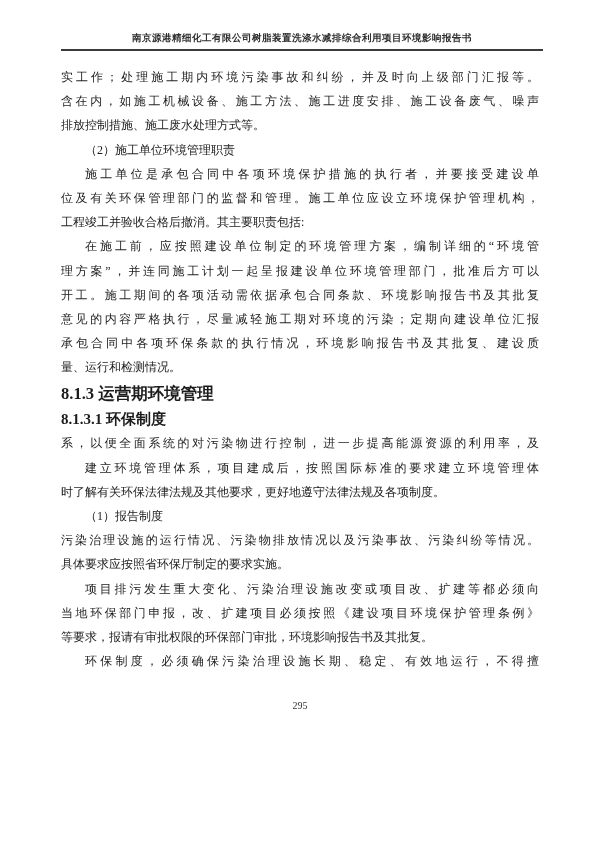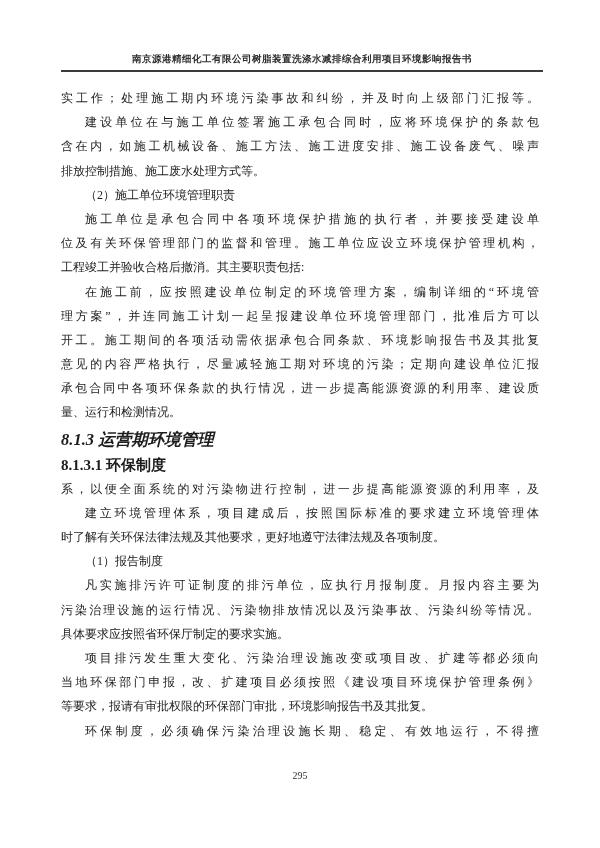--- a/index.html
+++ b/index.html
@@ -12,21 +12,21 @@
     width: 600px;
     height: 848px;
     margin: 0 auto;
     background: #ffffff;
     overflow: hidden;
     font-family: "Liberation Serif", "DejaVu Serif", serif;
     color: #1c1c1c;
   }
   .doc-header {
     margin: 0 57px 0 61px;
-    padding-top: 53px;
+    padding-top: 32px;
     padding-bottom: 4px;
     border-bottom: 2px solid #3b3b3b;
     text-align: center;
     font-size: 9.5px;
     letter-spacing: 0.5px;
     color: #2e2e2e;
     font-weight: bold;
   }
   .doc-body {
     margin: 14px 61px 0 61px;
@@ -49,21 +49,20 @@
   }
   .line.ce, .line.pe {
     text-align: left;
   }
   .line.h1 {
     font-weight: bold;
     font-size: 16.5px;
     height: 29px;
     line-height: 29px;
     text-align: left;
-    font-style: italic;
   }
   .line.h2 {
     font-weight: bold;
     font-size: 15px;
     height: 23px;
     line-height: 23px;
     text-align: left;
   }
   .doc-footer {
     margin-top: 27px;
@@ -76,40 +75,38 @@
 <body>
 
 <div class="page">
 
   <div class="doc-header">
     <span>南京源港精细化工有限公司树脂装置洗涤水减排综合利用项目环境影响报告书</span>
   </div>
 
   <div class="doc-body">
       <div class="line c">实工作；处理施工期内环境污染事故和纠纷，并及时向上级部门汇报等。</div>
-      <div class="line p">建设单位在与施工单位签署施工承包合同时，应将环境保护的条款包</div>
       <div class="line c">含在内，如施工机械设备、施工方法、施工进度安排、施工设备废气、噪声</div>
       <div class="line ce">排放控制措施、施工废水处理方式等。</div>
       <div class="line pe">（2）施工单位环境管理职责</div>
       <div class="line p">施工单位是承包合同中各项环境保护措施的执行者，并要接受建设单</div>
       <div class="line c">位及有关环保管理部门的监督和管理。施工单位应设立环境保护管理机构，</div>
       <div class="line ce">工程竣工并验收合格后撤消。其主要职责包括:</div>
       <div class="line p">在施工前，应按照建设单位制定的环境管理方案，编制详细的“环境管</div>
       <div class="line c">理方案”，并连同施工计划一起呈报建设单位环境管理部门，批准后方可以</div>
       <div class="line c">开工。施工期间的各项活动需依据承包合同条款、环境影响报告书及其批复</div>
       <div class="line c">意见的内容严格执行，尽量减轻施工期对环境的污染；定期向建设单位汇报</div>
-      <div class="line c">承包合同中各项环保条款的执行情况，进一步提高能源资源的利用率、建设质</div>
+      <div class="line c">承包合同中各项环保条款的执行情况，环境影响报告书及其批复、建设质</div>
       <div class="line ce">量、运行和检测情况。</div>
       <div class="line h1">8.1.3 运营期环境管理</div>
       <div class="line h2">8.1.3.1 环保制度</div>
       <div class="line c">系，以便全面系统的对污染物进行控制，进一步提高能源资源的利用率，及</div>
       <div class="line p">建立环境管理体系，项目建成后，按照国际标准的要求建立环境管理体</div>
       <div class="line ce">时了解有关环保法律法规及其他要求，更好地遵守法律法规及各项制度。</div>
       <div class="line pe">（1）报告制度</div>
-      <div class="line p">凡实施排污许可证制度的排污单位，应执行月报制度。月报内容主要为</div>
       <div class="line c">污染治理设施的运行情况、污染物排放情况以及污染事故、污染纠纷等情况。</div>
       <div class="line ce">具体要求应按照省环保厅制定的要求实施。</div>
       <div class="line p">项目排污发生重大变化、污染治理设施改变或项目改、扩建等都必须向</div>
       <div class="line c">当地环保部门申报，改、扩建项目必须按照《建设项目环境保护管理条例》</div>
       <div class="line ce">等要求，报请有审批权限的环保部门审批，环境影响报告书及其批复。</div>
       <div class="line p">环保制度，必须确保污染治理设施长期、稳定、有效地运行，不得擅</div>
     </div>
 
   <div class="doc-footer">
     <span>295</span>

